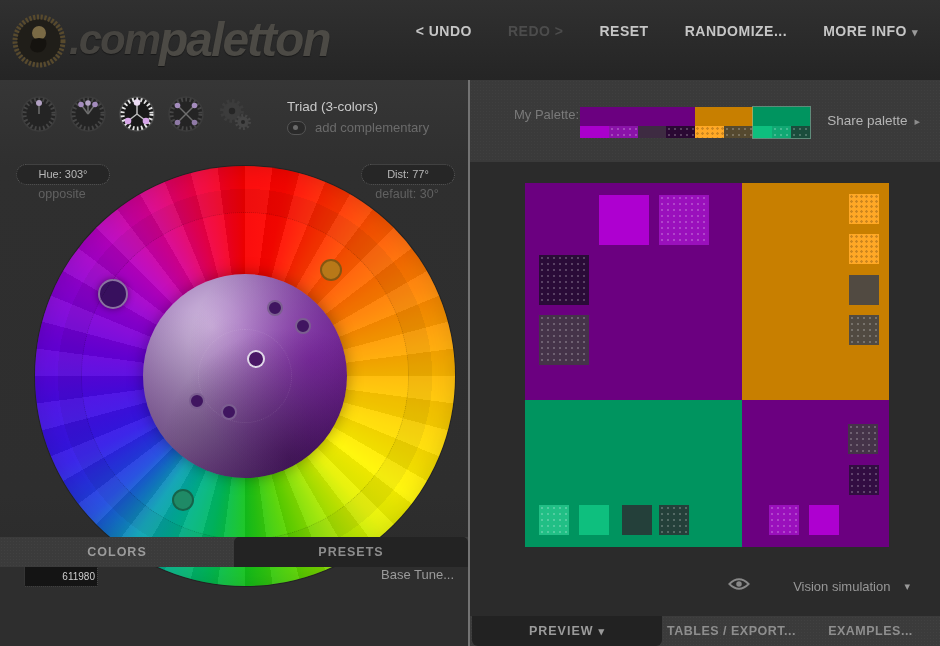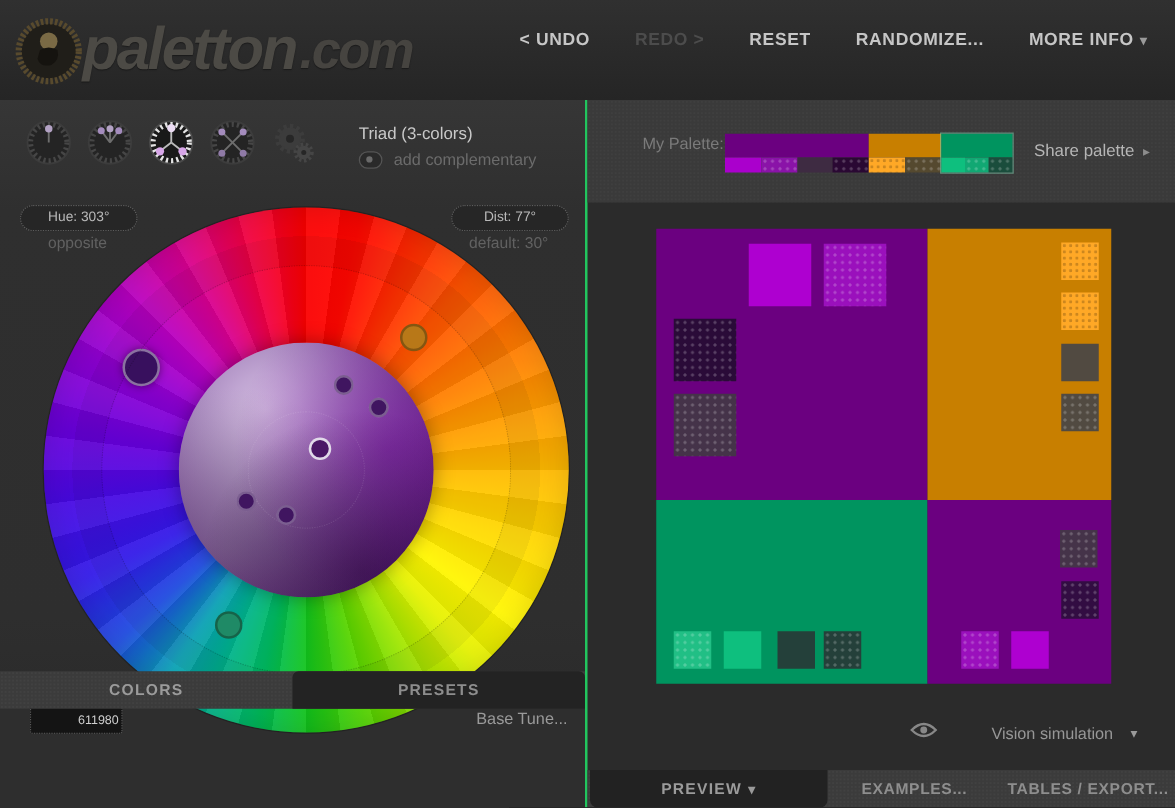--- a/index.html
+++ b/index.html
@@ -74,21 +74,21 @@
     border:1px dotted #575757;border-radius:2px;color:#cfcfcf;font-size:10px;text-align:right;
     font-family:"Liberation Sans",sans-serif;}
   .fine-tune{position:absolute;right:14px;top:487px;font-size:13px;color:#9a9a9a;cursor:pointer;}
 
   .left-tabs{position:absolute;left:0;bottom:0;width:468px;height:30px;background:#3b3b3b;display:flex;
     background-image:radial-gradient(rgba(255,255,255,.03) 1px, transparent 1px);background-size:3px 3px;}
   .ltab{flex:1;text-align:center;line-height:30px;font-size:12.5px;font-weight:bold;letter-spacing:1px;color:#9b9b9b;cursor:pointer;}
   .ltab.active{background:#232323;border-radius:5px 5px 0 0;color:#8d8d8d;}
 
   
-  .right-panel{position:absolute;left:468px;top:80px;width:472px;height:566px;background:#2b2b2b;border-left:2px solid #22c55e;box-sizing:border-box;}
+  .right-panel{position:absolute;left:468px;top:80px;width:472px;height:566px;background:#2b2b2b;border-left:2px solid #737373;box-sizing:border-box;}
   .palette-bar{position:absolute;left:0;top:0;width:100%;height:82px;background:#3a3a3a;
     background-image:radial-gradient(rgba(255,255,255,.025) 1px, transparent 1px);background-size:3px 3px;}
   .palette-label{position:absolute;left:44px;top:27px;font-size:13px;color:#7a7a7a;}
   .palette-strip{position:absolute;left:110px;top:27px;width:230px;height:31px;display:flex;cursor:pointer;}
   .pgroup{display:flex;flex-direction:column;}
   .pg-0{width:115px;}.pg-1{width:58px;}.pg-2{width:57px;outline:1px solid rgba(125,205,175,.55);}
   .pg-main{height:19px;}
   .pg-subs{display:flex;height:12px;}
   .pg-subs div{flex:1;}
   .share{position:absolute;right:20px;top:33px;font-size:13.5px;color:#b5b5b5;cursor:pointer;white-space:nowrap;}
@@ -125,22 +125,22 @@
   <div class="header">
     <div class="logo">
       <span>
         <svg width="56" height="60" viewBox="0 0 56 60">
           <circle cx="29" cy="31" r="22" fill="#201e19"></circle>
           <circle cx="29" cy="31" r="24" fill="none" stroke="#584a2d" stroke-width="5" stroke-dasharray="2.2 1.6"></circle>
           <circle cx="29" cy="23" r="7" fill="#7a6a45"></circle>
           <path d="M22 30 q7 -4 14 0 q2 8 -5 12 q-9 2 -11 -5 z" fill="#15130f"></path>
         </svg>
       </span>
+      <span class="logo-text logo-tld">.com</span>
       <span class="logo-text logo-name">paletton</span>
-      <span class="logo-text logo-tld">.com</span>
     </div>
     <div class="menu">
       <span class="menu-item">&lt; UNDO</span>
       <span class="menu-item disabled">REDO &gt;</span>
       <span class="menu-item">RESET</span>
       <span class="menu-item">RANDOMIZE...</span>
       <span class="menu-item"><span>MORE INFO</span><span class="caret">▾</span></span>
     </div>
   </div>
 
@@ -303,19 +303,19 @@
           <circle cx="12" cy="7" r="3" fill="#888"></circle>
         </svg>
       </span>
       <span class="vision-label">Vision simulation</span>
       <span class="caret">▾</span>
     </div>
 
     <div class="right-tabs">
       <div class="rtab-active"><span>PREVIEW</span><span class="caret">▾</span></div>
       <div class="rtab-rest">
+        <div class="rtab">TABLES / EXPORT...</div>
         <div class="rtab">EXAMPLES...</div>
-        <div class="rtab">TABLES / EXPORT...</div>
       </div>
     </div>
   </div>
 
 </div>
 
 </body></html>

